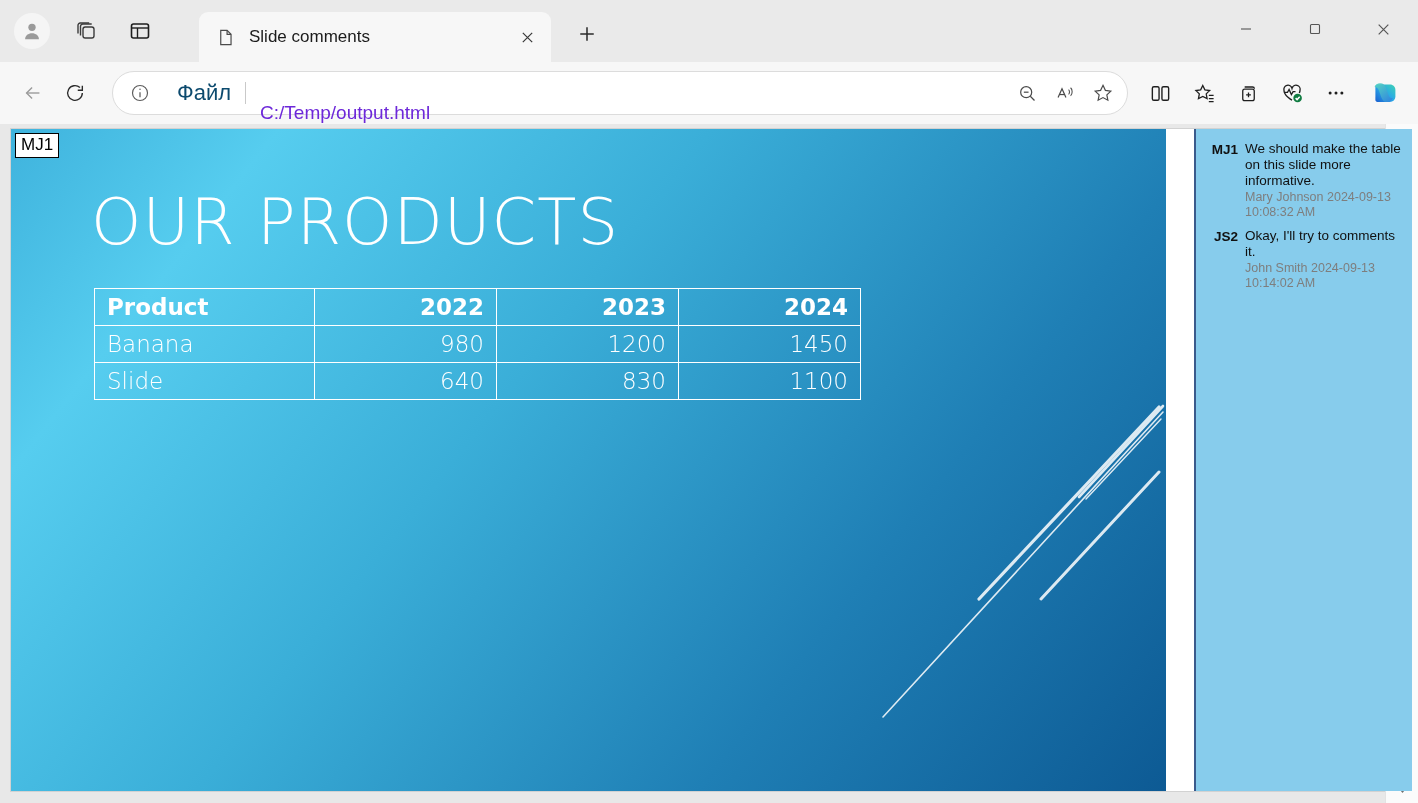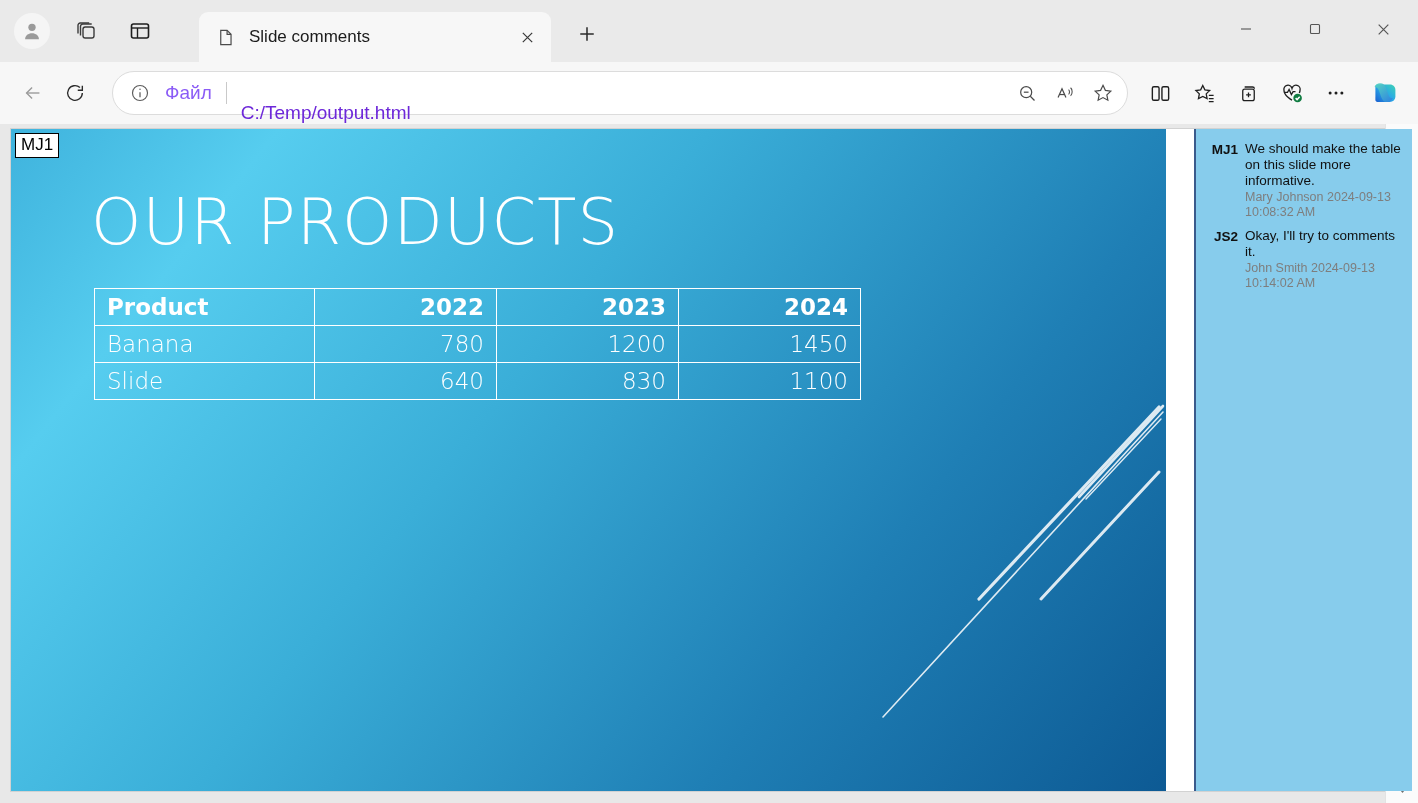--- a/index.html
+++ b/index.html
@@ -156,23 +156,23 @@
   }
   .omni-info {
     width: 26px;
     height: 26px;
     flex: 0 0 auto;
     display: flex;
     align-items: center;
     justify-content: center;
   }
   .omni-scheme {
-    font-size: 19px;
-    color: #8b5cf6;
-    margin-left: 12px;
+    font-size: 22px;
+    color: #0c4a6e;
+    margin-left: 24px;
     white-space: nowrap;
   }
   .omni-sep {
     width: 1px;
     height: 22px;
     background: #c9c9c9;
     margin: 0 14px;
     flex: 0 0 auto;
   }
   .omni-url {
@@ -588,21 +588,21 @@
           <table class="slide-table">
             <tbody>
               <tr class="header">
                 <td class="col-label">Product</td>
                 <td class="col-num">2022</td>
                 <td class="col-num">2023</td>
                 <td class="col-num">2024</td>
               </tr>
               <tr>
                 <td class="col-label">Banana</td>
-                <td class="col-num">780</td>
+                <td class="col-num">980</td>
                 <td class="col-num">1200</td>
                 <td class="col-num">1450</td>
               </tr>
               <tr>
                 <td class="col-label">Slide</td>
                 <td class="col-num">640</td>
                 <td class="col-num">830</td>
                 <td class="col-num">1100</td>
               </tr>
             </tbody>

